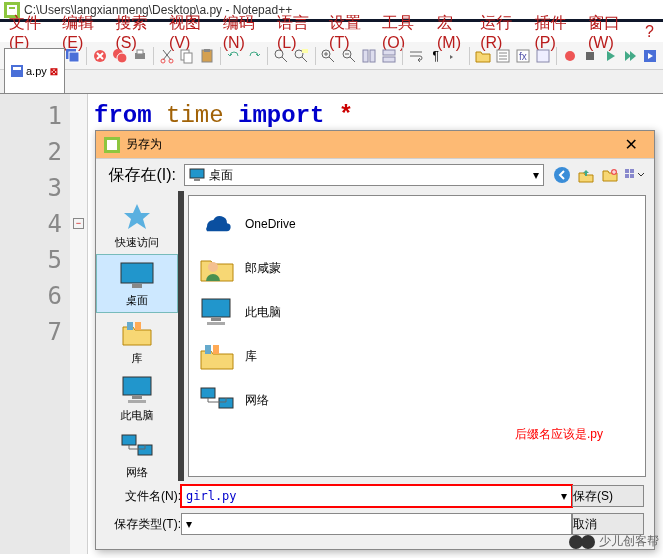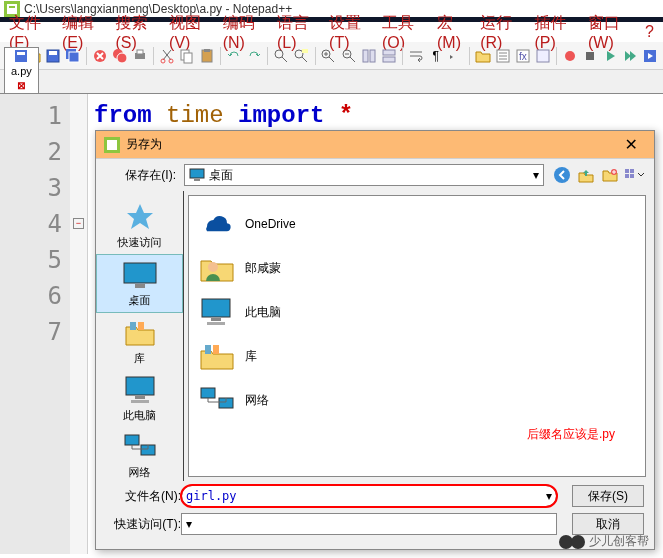--- a/index.html
+++ b/index.html
@@ -1,62 +1,62 @@
 <!DOCTYPE html>
 <html><head>
 <meta charset="utf-8">
 <style>
 * { box-sizing: border-box; margin: 0; padding: 0; }
 body { font-family: "Microsoft YaHei", SimSun, Arial, sans-serif; font-size: 12px; background: #fff; width: 663px; height: 558px; overflow: hidden; position: relative; }
-.title-bar { height: 22px; background: #fff; display: flex; align-items: center; padding: 2px 4px; border-bottom: 5px solid #0f172a; }
+.title-bar { height: 22px; background: #fff; display: flex; align-items: center; padding: 2px 4px; border-bottom: 3px solid #0f172a; }
 .title-icon { width: 16px; height: 16px; margin-right: 4px; }
 .title-text { font-size: 12px; color: #333; }
 .menu-bar { height: 20px; display: flex; align-items: center; padding: 0 4px; gap: 2px; }
 .menu-item { padding: 2px 5px; font-size: 16px; color: #b91c1c; cursor: default; }
 .toolbar { height: 28px; display: flex; align-items: center; padding: 2px 4px; gap: 2px; border-bottom: 1px solid #d0d0d0; background: #f5f5f5; }
 .tb-btn { width: 20px; height: 20px; display: flex; align-items: center; justify-content: center; }
 .tb-sep { width: 1px; height: 18px; background: #ccc; margin: 0 2px; }
 .tab-bar { height: 24px; display: flex; align-items: flex-end; padding: 2px 4px 0; background: #f0f0f0; border-bottom: 1px solid #888; }
-.tab { background: #fff; border: 1px solid #888; border-bottom: none; padding: 2px 6px; font-size: 11px; display: flex; align-items: center; gap: 3px; flex-direction: column; }
+.tab { background: #fff; border: 1px solid #888; border-bottom: none; padding: 16px 6px; font-size: 11px; display: flex; align-items: center; gap: 3px; }
 .tab-close { color: #c00; font-weight: bold; font-size: 10px; }
 .editor { display: flex; height: 460px; }
 .gutter { width: 70px; background: #e8e8e8; text-align: right; padding: 4px 8px 0 0; font-family: Consolas, monospace; font-size: 24px; color: #888; }
 .gutter div { line-height: 36px; }
 .fold-col { width: 18px; background: #f5f5f5; border-right: 1px solid #d0d0d0; padding-top: 4px; }
 .fold-box { width: 11px; height: 11px; border: 1px solid #888; margin: 120px auto 0; display:flex; align-items:center; justify-content:center; font-size:9px; color:#c00; line-height:1;}
 .code { flex: 1; padding: 4px 6px; font-family: Consolas, "Courier New", monospace; font-size: 24px; line-height: 36px; }
 .kw { color: #0000cc; font-weight: bold; margin-top: 43px; }
 .op { color: #cc0000; font-weight: bold; }
 .dialog { position: absolute; top: 130px; left: 95px; width: 560px; height: 420px; background: #f0f0f0; border: 1px solid #888; box-shadow: 2px 2px 8px rgba(0,0,0,0.3); }
 .dlg-title { height: 28px; background: #fdba74; display: flex; align-items: center; padding: 0 8px; border-bottom: 1px solid #d0d0d0; }
 .dlg-title-icon { width: 16px; height: 16px; margin-right: 6px; }
 .dlg-title-text { flex: 1; font-size: 12px; }
 .dlg-close { font-size: 16px; cursor: default; padding: 0 8px; }
 .dlg-locbar { height: 32px; display: flex; align-items: center; padding: 4px 10px; gap: 8px; }
-.dlg-loclabel { font-size: 12px; width: 70px; text-align:right; }
+.dlg-loclabel { font-size: 16px; width: 70px; text-align:right; }
 .dlg-locselect { flex: 1; height: 22px; border: 1px solid #888; background: #fff; display: flex; align-items: center; padding: 0 4px; gap: 4px; }
 .dlg-locicons { display: flex; gap: 4px; }
 .dlg-locicons span { width: 20px; height: 20px; display:flex; align-items:center; justify-content:center; }
 .dlg-body { display: flex; height: 290px; }
-.dlg-sidebar { width: 88px; border-right: 1px solid #404040; padding: 6px 0; overflow: hidden; }
+.dlg-sidebar { width: 88px; border-right: 6px solid #404040; padding: 6px 0; overflow: hidden; }
 .sb-item { text-align: center; padding: 4px 2px; font-size: 11px; }
 .sb-item.selected { background: #cde8ff; border: 1px solid #7bb; }
 .sb-icon { width: 36px; height: 32px; margin: 0 auto 2px; display:flex; align-items:center; justify-content:center; }
 .dlg-filelist { flex: 1; background: #fff; border: 1px solid #888; margin: 4px 8px 4px 4px; padding: 6px; overflow: auto; position: relative; }
 .fl-item { display: flex; align-items: center; gap: 10px; padding: 6px 4px; font-size: 12px; }
 .fl-icon { width: 36px; height: 32px; display:flex; align-items:center; justify-content:center; }
-.annotation { position: absolute; color: #f00; font-size: 12px; right: 30px; top: 230px; }
+.annotation { position: absolute; color: #f00; font-size: 12px; right: 42px; top: 230px; }
 .dlg-bottom { padding: 4px 10px; }
 .dlg-row { display: flex; align-items: center; margin-bottom: 6px; }
 .dlg-rowlabel { width: 75px; font-size: 12px; text-align:right; }
 .dlg-input { flex: 1; height: 22px; border: 1px solid #888; background: #fff; padding: 0 4px; font-size: 12px; display: flex; align-items: center; }
-.dlg-input.hl { outline: 2px solid #f00; outline-offset: -1px; border-radius: 11px; }
+.dlg-input.hl { outline: 2px solid #f00; outline-offset: -1px; }
 .dlg-input input { border:none; outline:none; width:100%; font-family: monospace; font-size:12px; color:#0000cc; }
-.dlg-btn { width: 72px; height: 22px; border: 1px solid #888; background: #e8e8e8; font-size: 12px; text-align: center; line-height: 20px; margin-left: 15px; }
-.watermark { position:absolute; bottom:8px; right:14px; font-size:12px; color:#666; display:flex; align-items:center; gap:4px;text-align:center; }
+.dlg-btn { width: 72px; height: 22px; border: 1px solid #888; background: #e8e8e8; font-size: 12px; line-height: 20px; }
+.watermark { position:absolute; bottom:8px; right:4px; font-size:12px; color:#666; display:flex; align-items:center; gap:4px;text-align:center; }
 .watermark-circle { width:14px; height:14px; border-radius:50%; background:#333; }
 svg { display:block; }
 </style>
 </head>
 <body>
 
 <div class="title-bar">
   <span class="title-icon">
     <svg width="16" height="16">
         <rect width="16" height="16" fill="#8dc63f"></rect>
@@ -448,21 +448,21 @@
   <div class="dlg-bottom">
     <div class="dlg-row">
       <span class="dlg-rowlabel">文件名(N):</span>
       <div class="dlg-input hl">
         <input type="text" value="girl.py" style="">
         <span>▾</span>
       </div>
       <div class="dlg-btn">保存(S)</div>
     </div>
     <div class="dlg-row">
-      <span class="dlg-rowlabel">快速访问(T):</span>
+      <span class="dlg-rowlabel">保存类型(T):</span>
       <div class="dlg-input">
         <span>▾</span>
       </div>
       <div class="dlg-btn">取消</div>
     </div>
   </div>
 </div>
 
 <div class="watermark">
   <span class="watermark-circle"></span>

